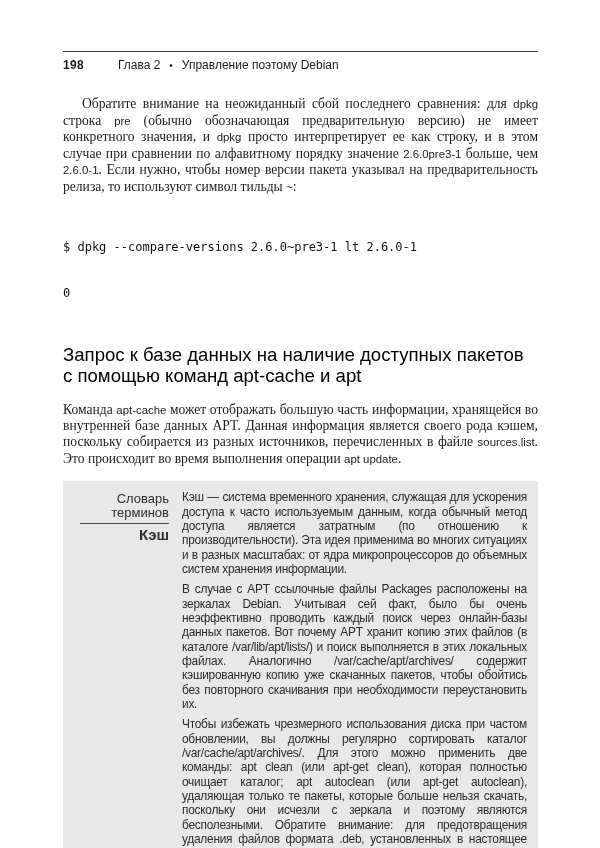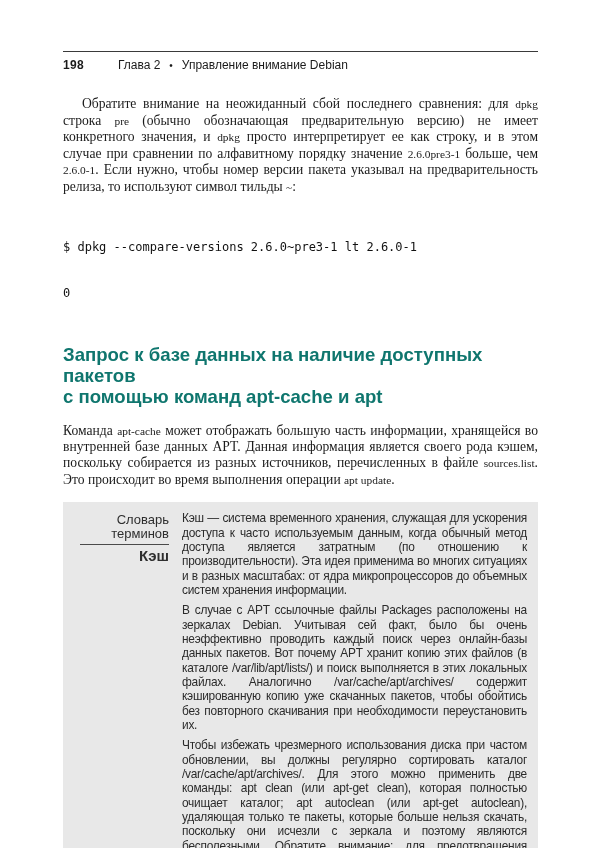--- a/index.html
+++ b/index.html
@@ -31,41 +31,41 @@
     font-size: 13.6px; line-height: 15.6px;
     text-align: justify;
     color: #1b1b1b;
   }
   .indent { text-indent: 19px; }
   .para-intro { margin-top: 23px; }
   .para-aptcache { margin-top: 5px; }
 
   .seg-plain { }
   .seg-code {
-    font-family: Liberation Serif, serif;
+    font-family: Liberation Sans, sans-serif;
     font-size: 11.4px;
   }
 
   
   .code-block {
     margin-top: 9px;
     font-family: "DejaVu Sans Mono", monospace;
     font-size: 12px; line-height: 15.4px;
     font-weight: 400;
     color: #111111;
     white-space: pre;
   }
 
   
   .section-heading {
     margin-top: 12px;
     font-family: "Liberation Sans", sans-serif;
-    font-weight: 700;
+    font-weight: 400;
     font-size: 18.6px; line-height: 21px;
-    color: #0f766e;
+    color: #000000;
   }
 
   
   .glossary-box {
     margin-top: 14px;
     background: #e8e8e8;
     padding: 9px 11px 11px 9px;
     display: flex;
     box-sizing: border-box;
   }
@@ -104,21 +104,21 @@
 
 <div class="page">
   <div class="content">
 
     <div class="head-rule"></div>
 
     <div class="running-head">
       <span class="pgnum">198</span>
       <span class="chapter">Глава 2</span>
       <span class="bullet">•</span>
-      <span class="book-section">Управление внимание Debian</span>
+      <span class="book-section">Управление поэтому Debian</span>
     </div>
 
     <p class="body-para indent para-intro"><span class="seg-plain">Обратите внимание на неожиданный сбой последнего сравнения: для </span><span class="seg-code">dpkg</span><span class="seg-plain"> строка </span><span class="seg-code">pre</span><span class="seg-plain"> (обычно обозначающая предварительную версию) не имеет конкретного значения, и </span><span class="seg-code">dpkg</span><span class="seg-plain"> просто интерпретирует ее как строку, и в этом случае при сравнении по алфавитному порядку значение </span><span class="seg-code">2.6.0pre3-1</span><span class="seg-plain"> больше, чем </span><span class="seg-code">2.6.0-1</span><span class="seg-plain">. Если нужно, чтобы номер версии пакета указывал на предварительность релиза, то используют символ тильды </span><span class="seg-code">~</span><span class="seg-plain">:</span></p>
 
     <div class="code-block">
       <div>$ dpkg --compare-versions 2.6.0~pre3-1 lt 2.6.0-1</div>
       <div>0</div>
     </div>
 
     <h2 class="section-heading">

